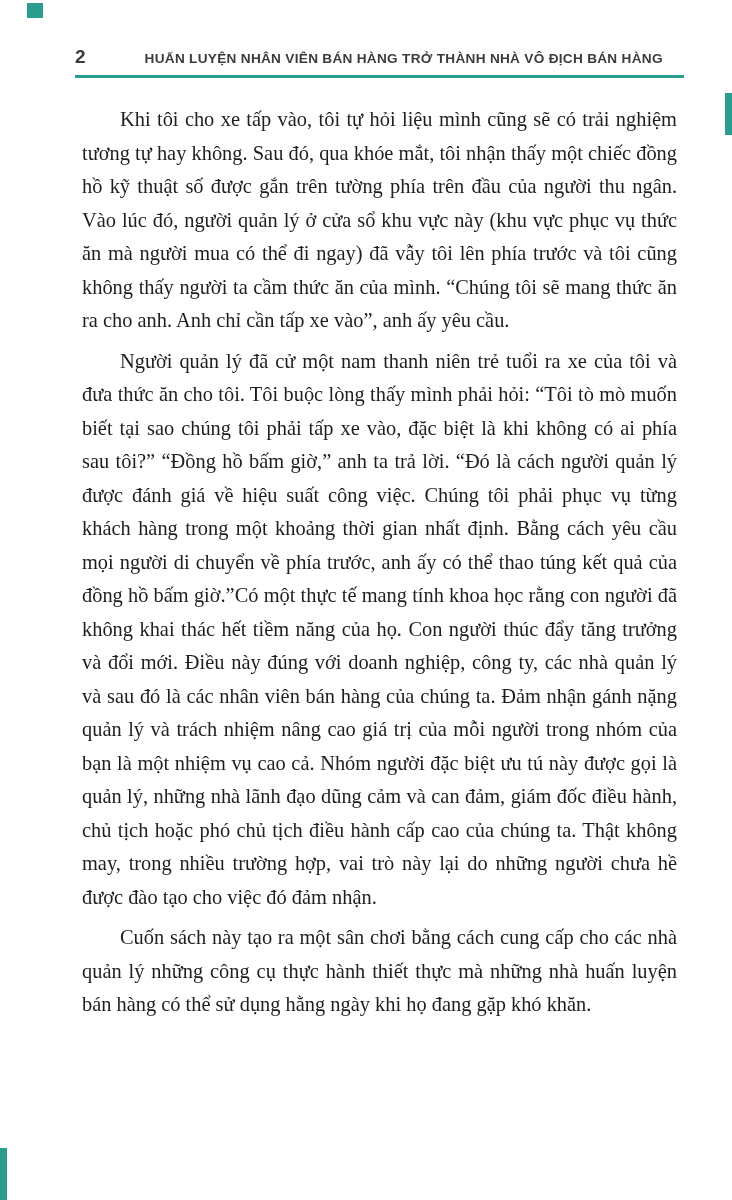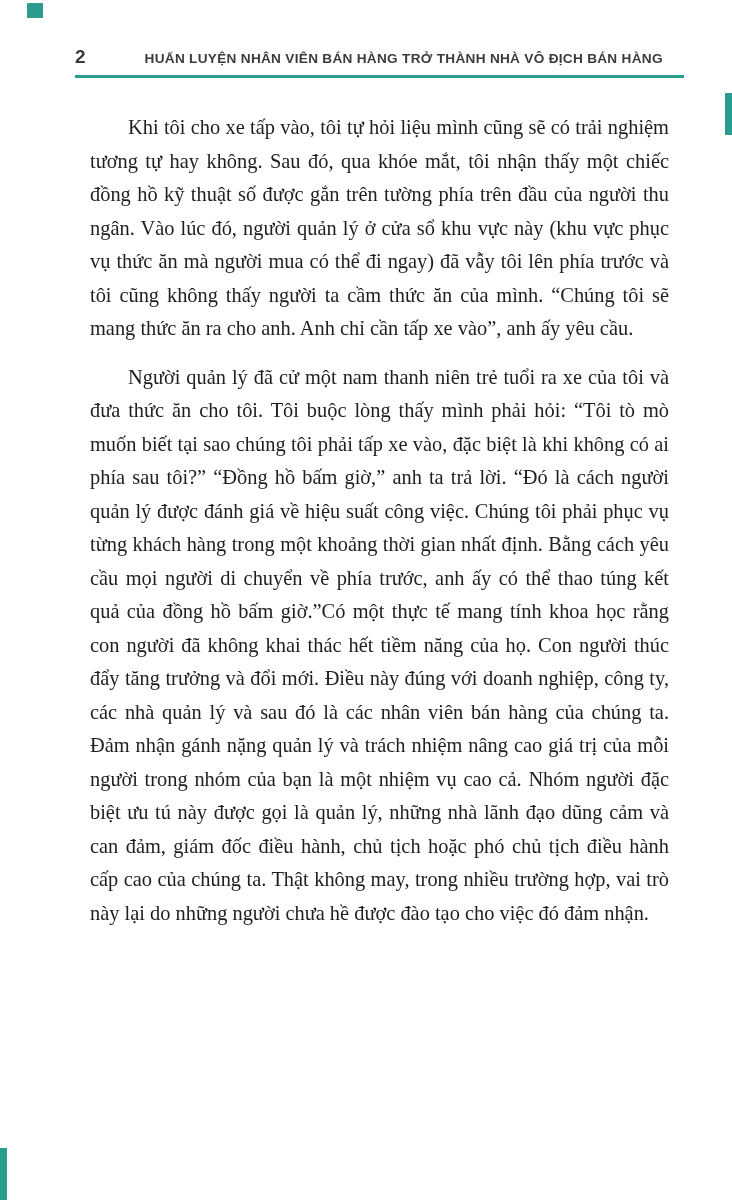--- a/index.html
+++ b/index.html
@@ -67,21 +67,21 @@
   .body-text {
     position: absolute;
     left: 75px; top: 96px;
     width: 609px;
     color: #1e1e1e;
     font-size: 20.4px;
     line-height: 33.5px;
     text-align: justify;
   }
   .body-text p {
-    margin: 15px;
+    margin: 7px;
     text-indent: 38px;
   }
 </style>
 </head>
 <body>
 
 <div class="page">
 
   <div class="corner-square"></div>
   <div class="edge-strip-right"></div>
@@ -91,15 +91,16 @@
     <div class="header-row">
       <span class="page-number">2</span>
       <span class="header-title">HUẤN LUYỆN NHÂN VIÊN BÁN HÀNG TRỞ THÀNH NHÀ VÔ ĐỊCH BÁN HÀNG</span>
     </div>
     <div class="header-rule"></div>
   </header>
 
   <main class="body-text">
     <p>Khi tôi cho xe tấp vào, tôi tự hỏi liệu mình cũng sẽ có trải nghiệm tương tự hay không. Sau đó, qua khóe mắt, tôi nhận thấy một chiếc đồng hồ kỹ thuật số được gắn trên tường phía trên đầu của người thu ngân. Vào lúc đó, người quản lý ở cửa sổ khu vực này (khu vực phục vụ thức ăn mà người mua có thể đi ngay) đã vẫy tôi lên phía trước và tôi cũng không thấy người ta cầm thức ăn của mình. “Chúng tôi sẽ mang thức ăn ra cho anh. Anh chỉ cần tấp xe vào”, anh ấy yêu cầu.</p>
     <p>Người quản lý đã cử một nam thanh niên trẻ tuổi ra xe của tôi và đưa thức ăn cho tôi. Tôi buộc lòng thấy mình phải hỏi: “Tôi tò mò muốn biết tại sao chúng tôi phải tấp xe vào, đặc biệt là khi không có ai phía sau tôi?” “Đồng hồ bấm giờ,” anh ta trả lời. “Đó là cách người quản lý được đánh giá về hiệu suất công việc. Chúng tôi phải phục vụ từng khách hàng trong một khoảng thời gian nhất định. Bằng cách yêu cầu mọi người di chuyển về phía trước, anh ấy có thể thao túng kết quả của đồng hồ bấm giờ.”Có một thực tế mang tính khoa học rằng con người đã không khai thác hết tiềm năng của họ. Con người thúc đẩy tăng trưởng và đổi mới. Điều này đúng với doanh nghiệp, công ty, các nhà quản lý và sau đó là các nhân viên bán hàng của chúng ta. Đảm nhận gánh nặng quản lý và trách nhiệm nâng cao giá trị của mỗi người trong nhóm của bạn là một nhiệm vụ cao cả. Nhóm người đặc biệt ưu tú này được gọi là quản lý, những nhà lãnh đạo dũng cảm và can đảm, giám đốc điều hành, chủ tịch hoặc phó chủ tịch điều hành cấp cao của chúng ta. Thật không may, trong nhiều trường hợp, vai trò này lại do những người chưa hề được đào tạo cho việc đó đảm nhận.</p>
+    <p>Cuốn sách này tạo ra một sân chơi bằng cách cung cấp cho các nhà quản lý những công cụ thực hành thiết thực mà những nhà huấn luyện bán hàng có thể sử dụng hằng ngày khi họ đang gặp khó khăn.</p>
   </main>
 
 </div>
 
 </body></html>

